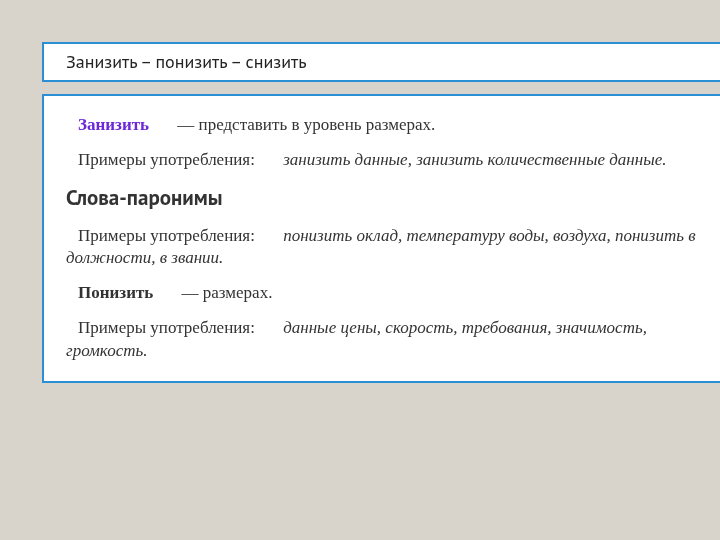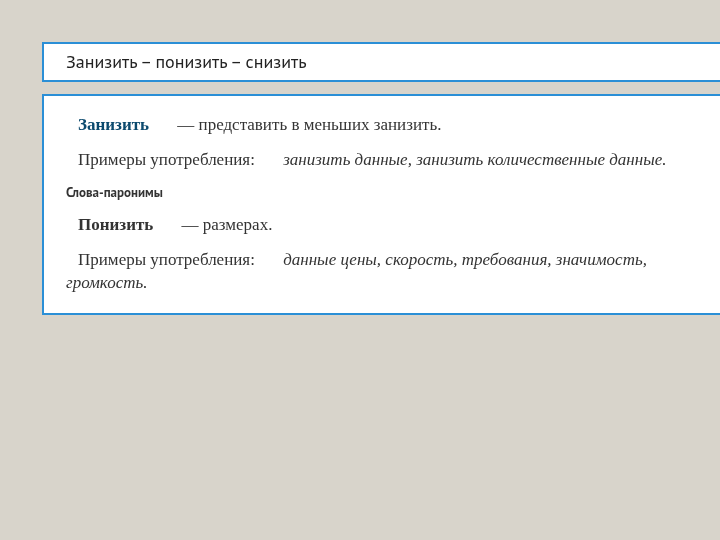--- a/index.html
+++ b/index.html
@@ -18,39 +18,42 @@
     padding: 6px 10px;
     margin-bottom: 10px;
     line-height: 1.35;
   }
   .title-card {
     font-family: 'PT Sans', Arial, sans-serif;
     font-size: 18px;
     font-weight: normal;
     color: #222;
   }
-  .term-red { color: #0c4a6e; font-weight: bold; }
+  .term-red { color: #6d28d9; font-weight: bold; }
   .term-bold { font-weight: bold; }
   .italic { font-style: italic; }
-  .subhead { font-family: 'PT Sans', Arial, sans-serif; font-weight: bold; font-size: 13px; }
+  .subhead { font-family: 'PT Sans', Arial, sans-serif; font-weight: bold; font-size: 21px; }
 </style>
 </head>
 <body>
 
 <div class="card title-card">
   <span>Занизить – понизить – снизить</span>
 </div>
 
 <div class="card">
   <div>
-    <span class="term-red">Занизить</span><span> — представить в меньших занизить.</span>
+    <span class="term-red">Занизить</span><span> — представить в уровень размерах.</span>
   </div>
   <div>
     <span>Примеры употребления: </span><span class="italic">занизить данные, занизить количественные данные.</span>
   </div>
   <div class="subhead">Слова-паронимы</div>
+  <div>
+    <span>Примеры употребления: </span><span class="italic">понизить оклад, температуру воды, воздуха, понизить в должности, в звании.</span>
+  </div>
   <div>
     <span class="term-bold">Понизить</span><span> — размерах.</span>
   </div>
   <div>
     <span>Примеры употребления: </span><span class="italic">данные цены, скорость, требования, значимость, громкость.</span>
   </div>
 </div>
 
 </body></html>

